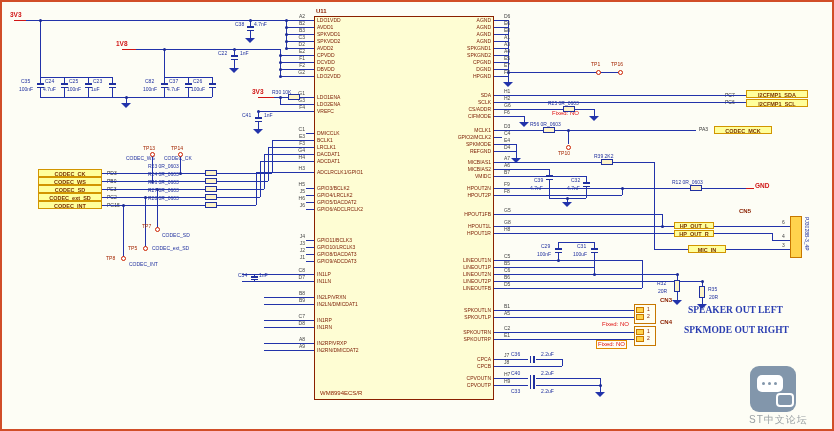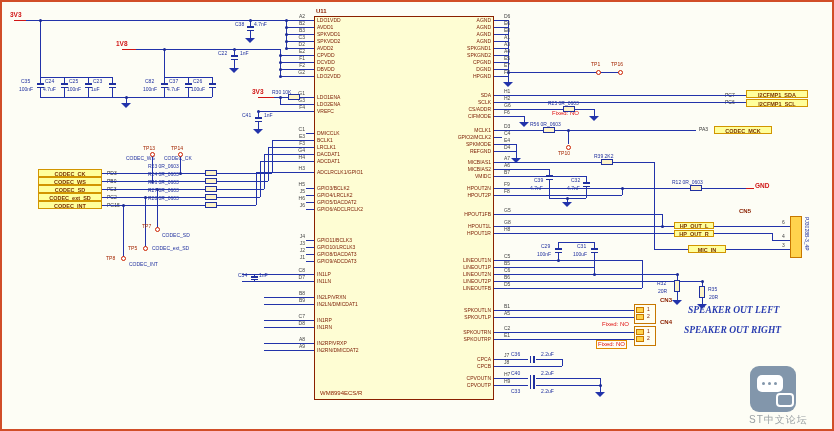--- a/index.html
+++ b/index.html
@@ -13,21 +13,21 @@
   .pname{position:absolute;font-size:5px;line-height:6px;color:#7a1a00;white-space:nowrap}
   .pnum{position:absolute;font-size:5px;line-height:6px;color:#444;white-space:nowrap}
   .netlbl{position:absolute;background:#ffff9c;border:1px solid #d29500;color:#7a3300;font-size:5.5px;
           line-height:8px;font-weight:bold;text-align:center;box-sizing:border-box;white-space:nowrap;overflow:hidden}
   .port{position:absolute;font-size:5px;line-height:6px;color:#333;background:#fdfdf5;padding:0 1px;white-space:nowrap}
   .wtext{position:absolute;font-size:5px;line-height:6px;color:#20309f;background:#fdfdf5;white-space:nowrap}
   .red{position:absolute;font-size:6px;line-height:7px;color:#e01010;white-space:nowrap}
   .redbox{border:1px solid #e08a00;padding:0 1px}
   .pwr{position:absolute;font-size:6.5px;line-height:7px;color:#d01515;font-weight:bold;white-space:nowrap}
   .tplbl{position:absolute;font-size:5px;line-height:6px;color:#a32500;white-space:nowrap}
-  .spk{position:absolute;font-family:"Liberation Serif",serif;font-style:italic;font-weight:bold;
+  .spk{position:absolute;font-family:"Liberation Serif",serif;font-weight:bold;
        font-size:9.5px;color:#2a3db0;white-space:nowrap}
   .seg{position:absolute;background:#2233aa}
   .rseg{position:absolute;background:#d01515}
   .cap-bar{position:absolute;background:#20309f}
   .rres{position:absolute;border:1px solid #20309f;background:#fdf3c8;box-sizing:border-box}
   .gnd-tri{position:absolute;width:0;height:0;border-left:5px solid transparent;
            border-right:5px solid transparent;border-top:5px solid #2233aa}
   .dot{position:absolute;width:3px;height:3px;background:#1b2a96;border-radius:50%}
   .tp{position:absolute;width:5px;height:5px;border:1px solid #cc2200;border-radius:50%;background:#fff;box-sizing:border-box}
   .connbox{position:absolute;border:1px solid #c77700;background:#fffef0;box-sizing:border-box}
@@ -81,21 +81,21 @@
   <div class="wtext" style="left:124px;top:153px">CODEC_WS</div>
   <div class="wtext" style="left:162px;top:153px">CODEC_CK</div>
   <div class="wtext" style="left:160px;top:230px">CODEC_SD</div>
   <div class="wtext" style="left:150px;top:243px">CODEC_ext_SD</div>
   <div class="wtext" style="left:127px;top:259px">CODEC_INT</div>
 
   <div class="red" style="left:550px;top:108px">Fixed: NO</div>
   <div class="red" style="left:600px;top:319px">Fixed: NO</div>
   <div class="red redbox" style="left:594px;top:338px">Fixed: NO</div>
   <div class="spk" style="left:686px;top:303px">SPEAKER OUT LEFT</div>
-  <div class="spk" style="left:682px;top:323px">SPEAKER OUT RIGHT</div>
+  <div class="spk" style="left:682px;top:323px">SPKMODE OUT RIGHT</div>
 
   <div class="connbox" style="left:632px;top:302px;width:22px;height:20px"></div>
   <div class="connpin" style="left:634px;top:305px;width:8px;height:6px"></div>
   <div class="connpin" style="left:634px;top:312px;width:8px;height:6px"></div>
   <div class="pname" style="left:645px;top:304px">1</div>
   <div class="pname" style="left:645px;top:311px">2</div>
   <div class="des" style="left:658px;top:295px">CN3</div>
 
   <div class="connbox" style="left:632px;top:324px;width:22px;height:20px"></div>
   <div class="connpin" style="left:634px;top:327px;width:8px;height:6px"></div>

